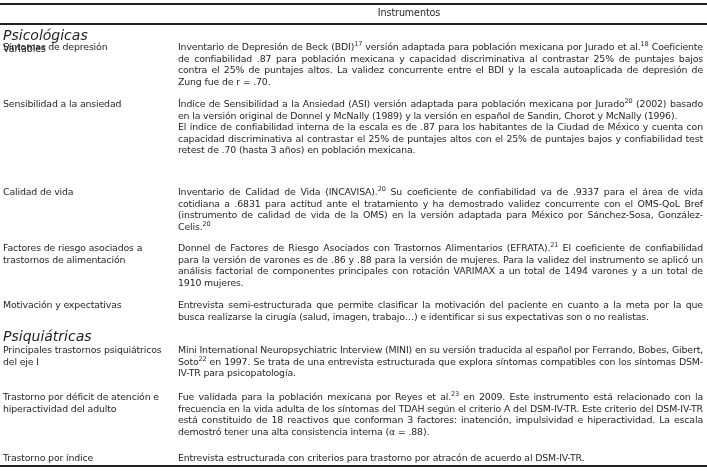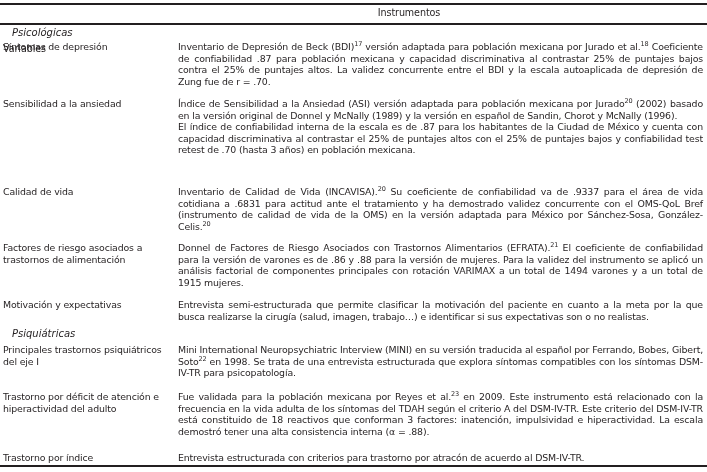--- a/index.html
+++ b/index.html
@@ -9,21 +9,21 @@
   .rule-top { position:absolute; left:0; top:3px; width:707px; height:2px; background:#231f20; }
   .rule-head { position:absolute; left:0; top:23px; width:707px; height:1.5px; background:#231f20; }
   .rule-bottom { position:absolute; left:0; top:465px; width:707px; height:2px; background:#231f20; }
   .hdr { position:absolute; top:7px; font-size:9.6px; letter-spacing:-0.1px; }
   .hdr-var { left:3px;margin-top:36px; }
   .hdr-ins { left:409px; transform:translateX(-50%); }
   .row { position:absolute; left:0; width:707px; font-size:9.4px; line-height:11.6px; letter-spacing:-0.15px; }
   .var { position:absolute; left:3px; width:170px; }
   .ins { position:absolute; left:178px; width:525px; text-align:justify; }
   .ins p { margin:0; }
-  .sec { position:absolute; left:12px; font-style:italic; font-size:10px; }
+  .sec { position:absolute; left:3px; font-style:italic; font-size:14px; }
   sup { font-size:6.5px; line-height:0; vertical-align:super; }
 </style>
 </head>
 <body>
 
 <div class="tbl">
   <div class="rule-top"></div>
   <div class="hdr hdr-var">Variables</div>
   <div class="hdr hdr-ins">Instrumentos</div>
   <div class="rule-head"></div>
@@ -48,37 +48,37 @@
   <div class="row" style="top:186px;">
     <div class="var">Calidad de vida</div>
     <div class="ins">
       <p><span>Inventario de Calidad de Vida (INCAVISA).</span><sup>20</sup><span> Su coeficiente de confiabilidad va de .9337 para el área de vida cotidiana a .6831 para actitud ante el tratamiento y ha demostrado validez concurrente con el OMS-QoL Bref (instrumento de calidad de vida de la OMS) en la versión adaptada para México por Sánchez-Sosa, González-Celis.</span><sup>20</sup></p>
     </div>
   </div>
 
   <div class="row" style="top:242px;">
     <div class="var">Factores de riesgo asociados a trastornos de alimentación</div>
     <div class="ins">
-      <p><span>Donnel de Factores de Riesgo Asociados con Trastornos Alimentarios (EFRATA).</span><sup>21</sup><span> El coeficiente de confiabilidad para la versión de varones es de .86 y .88 para la versión de mujeres. Para la validez del instrumento se aplicó un análisis factorial de componentes principales con rotación VARIMAX a un total de 1494 varones y a un total de 1915 mujeres.</span></p>
+      <p><span>Donnel de Factores de Riesgo Asociados con Trastornos Alimentarios (EFRATA).</span><sup>21</sup><span> El coeficiente de confiabilidad para la versión de varones es de .86 y .88 para la versión de mujeres. Para la validez del instrumento se aplicó un análisis factorial de componentes principales con rotación VARIMAX a un total de 1494 varones y a un total de 1910 mujeres.</span></p>
     </div>
   </div>
 
   <div class="row" style="top:299px;">
     <div class="var">Motivación y expectativas</div>
     <div class="ins">
       <p>Entrevista semi-estructurada que permite clasificar la motivación del paciente en cuanto a la meta por la que busca realizarse la cirugía (salud, imagen, trabajo…) e identificar si sus expectativas son o no realistas.</p>
     </div>
   </div>
 
   <div class="sec" style="top:328px;">Psiquiátricas</div>
 
   <div class="row" style="top:344px;">
     <div class="var">Principales trastornos psiquiátricos del eje I</div>
     <div class="ins">
-      <p><span>Mini International Neuropsychiatric Interview (MINI) en su versión traducida al español por Ferrando, Bobes, Gibert, Soto</span><sup>22</sup><span> en 1998. Se trata de una entrevista estructurada que explora síntomas compatibles con los síntomas DSM-IV-TR para psicopatología.</span></p>
+      <p><span>Mini International Neuropsychiatric Interview (MINI) en su versión traducida al español por Ferrando, Bobes, Gibert, Soto</span><sup>22</sup><span> en 1997. Se trata de una entrevista estructurada que explora síntomas compatibles con los síntomas DSM-IV-TR para psicopatología.</span></p>
     </div>
   </div>
 
   <div class="row" style="top:391px;">
     <div class="var">Trastorno por déficit de atención e hiperactividad del adulto</div>
     <div class="ins">
       <p><span>Fue validada para la población mexicana por Reyes et al.</span><sup>23</sup><span> en 2009. Este instrumento está relacionado con la frecuencia en la vida adulta de los síntomas del TDAH según el criterio A del DSM-IV-TR. Este criterio del DSM-IV-TR está constituido de 18 reactivos que conforman 3 factores: inatención, impulsividad e hiperactividad. La escala demostró tener una alta consistencia interna (α = .88).</span></p>
     </div>
   </div>
 

